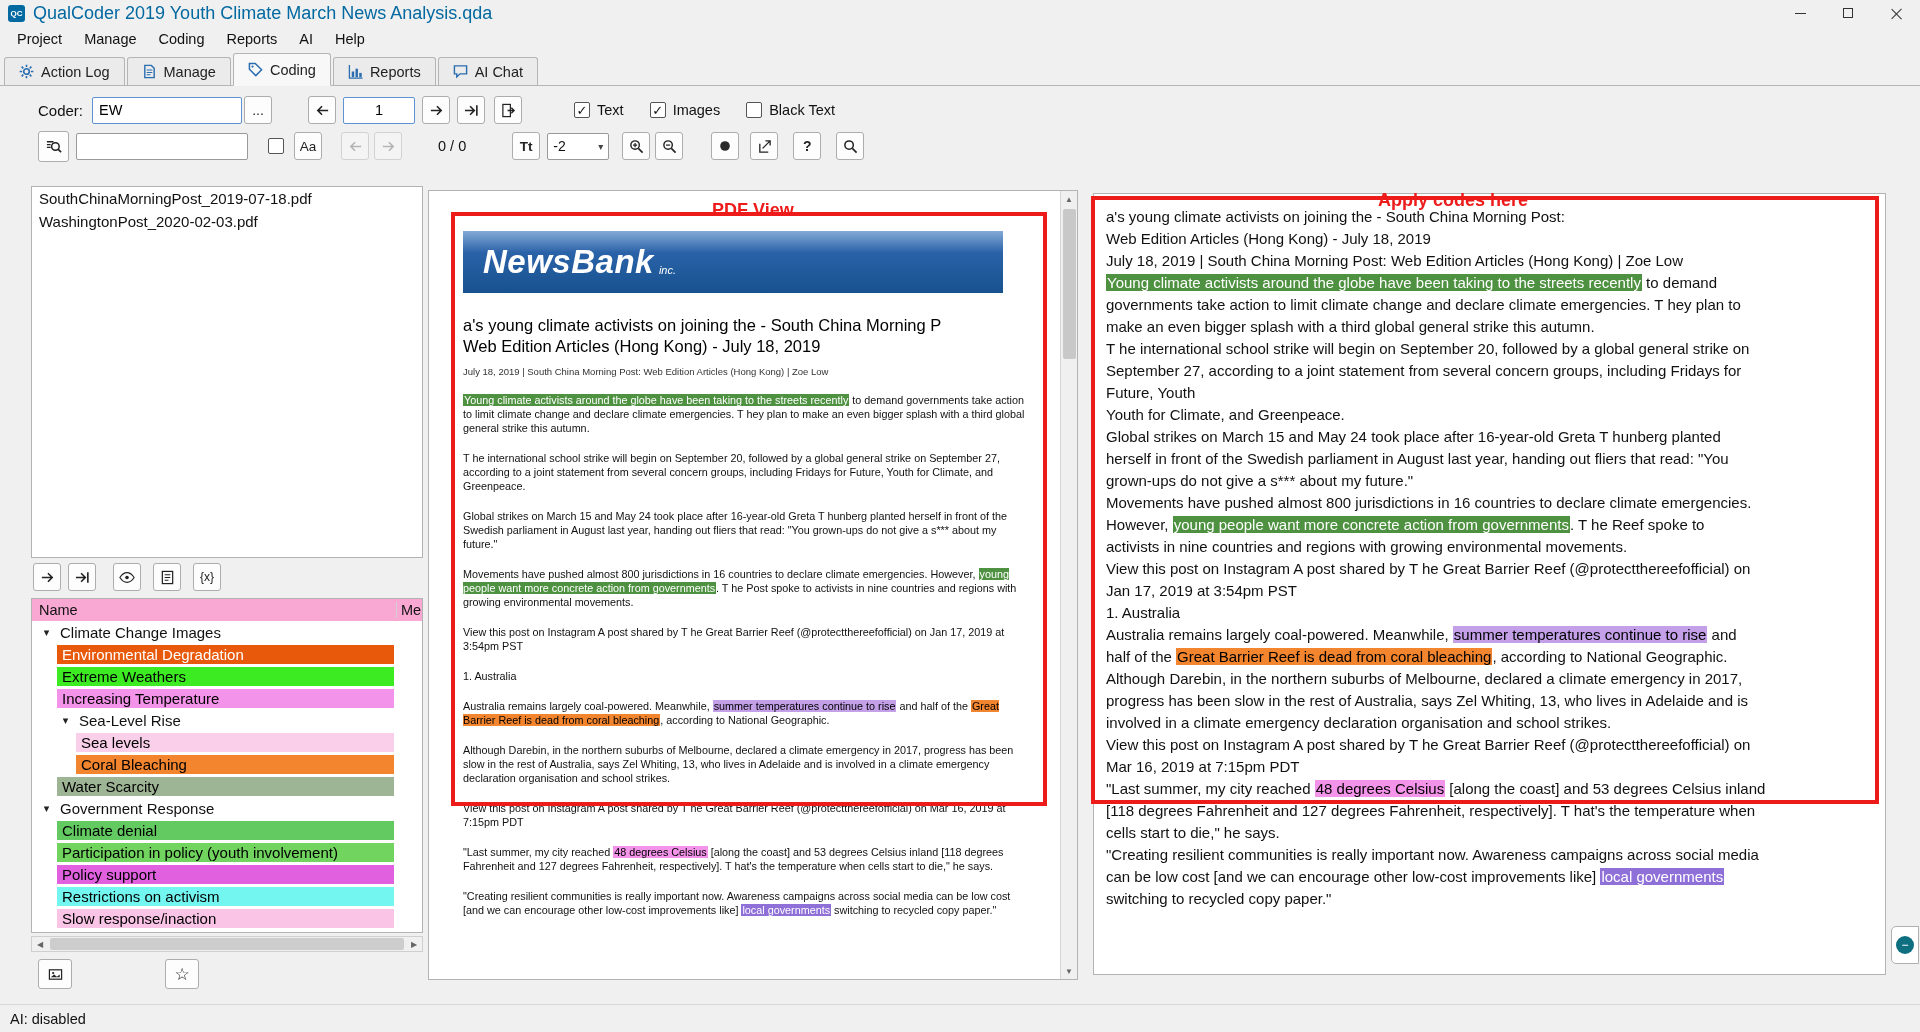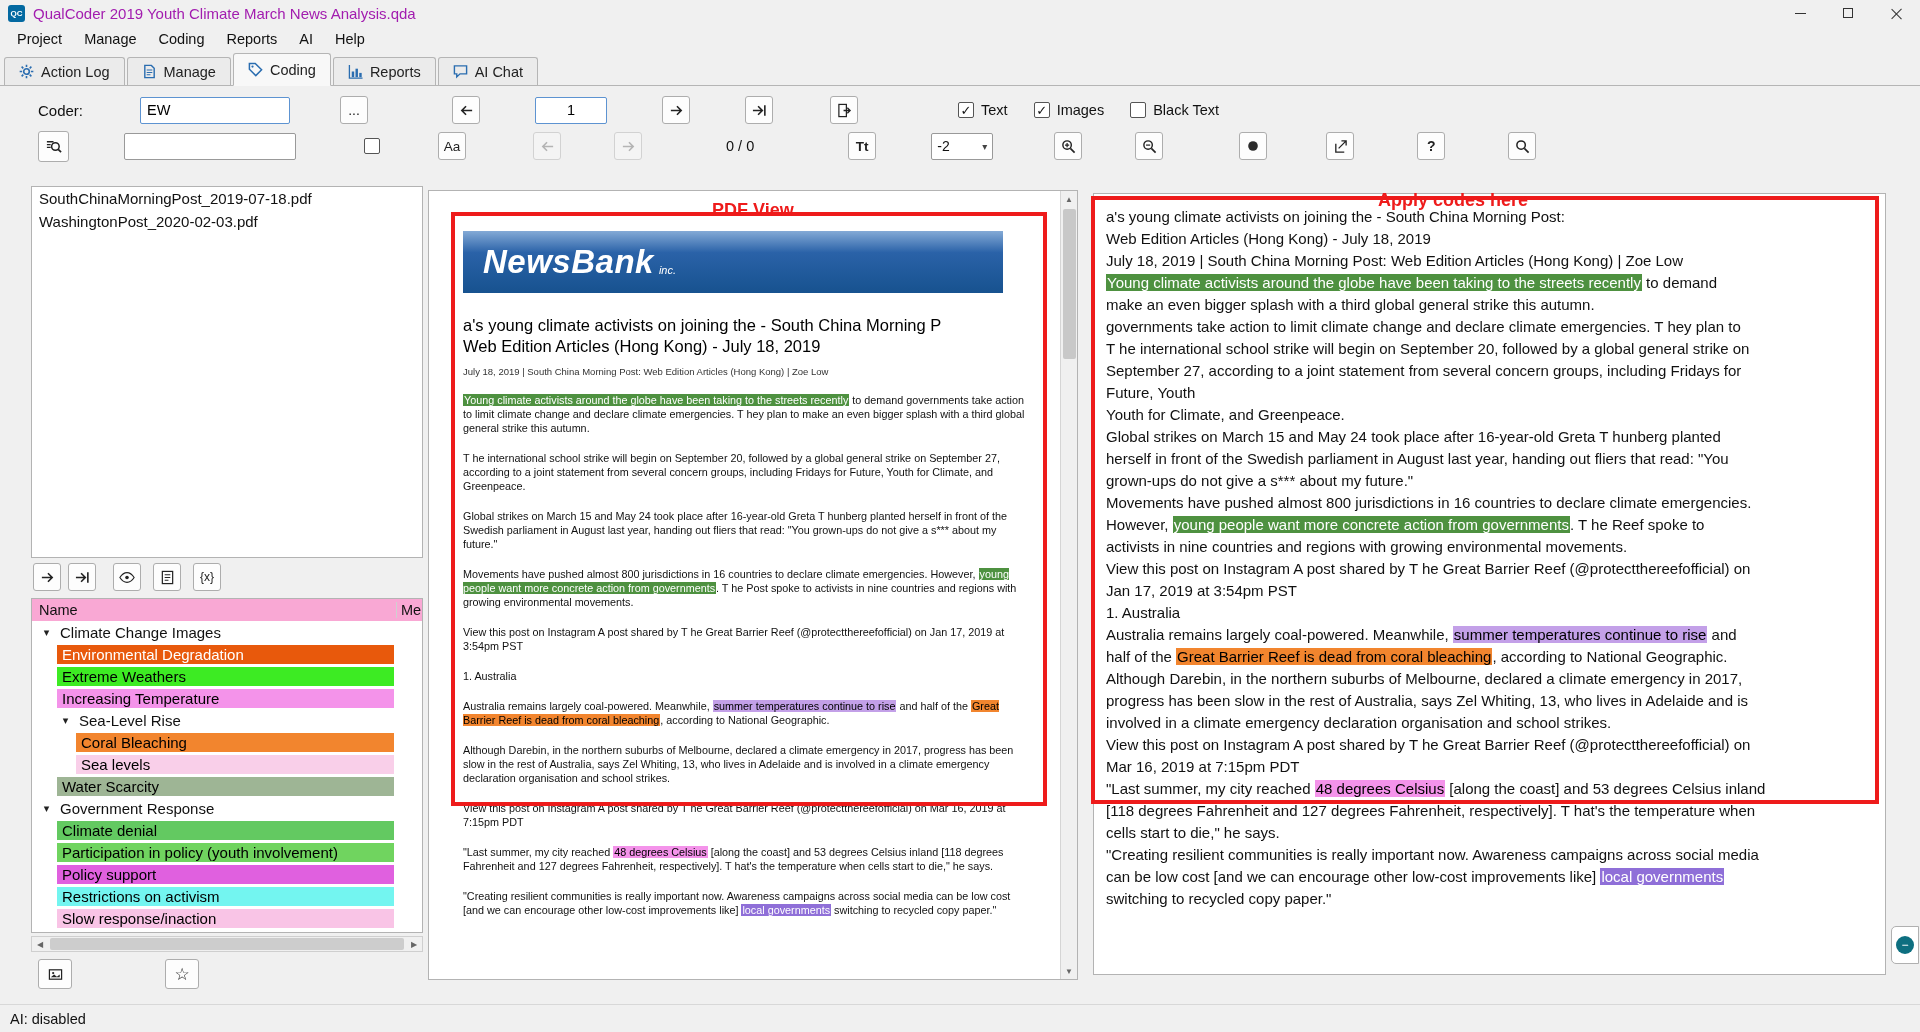--- a/index.html
+++ b/index.html
@@ -2,41 +2,41 @@
 <html><head>
 <meta charset="utf-8">
 <style>
   *{box-sizing:border-box;margin:0;padding:0;}
   html,body{width:1920px;height:1032px;}
   body{font-family:"Liberation Sans",sans-serif;background:#f0f0f0;position:relative;overflow:hidden;color:#111;}
 
   
   .titlebar{position:absolute;top:0;left:0;width:1920px;height:26px;display:flex;align-items:center;background:#f0f0f0;}
   .app-icon{width:17px;height:17px;margin-left:8px;background:#0369a1;border-radius:3px;color:#fff;font-size:8px;font-weight:bold;display:flex;align-items:center;justify-content:center;}
-  .title-text{margin-left:8px;font-size:15px;color:#a21caf;}
+  .title-text{margin-left:8px;font-size:18px;color:#0369a1;}
   .win-controls{margin-left:auto;display:flex;height:100%;}
   .win-btn{width:48px;height:100%;display:flex;align-items:center;justify-content:center;color:#333;}
   .glyph-min{width:11px;height:1px;background:#333;}
   .glyph-max{width:10px;height:10px;border:1px solid #333;}
   .glyph-close{position:relative;width:11px;height:11px;}
   .glyph-close:before,.glyph-close:after{content:"";position:absolute;left:5px;top:-1px;width:1.4px;height:14px;background:#333;}
   .glyph-close:before{transform:rotate(45deg);} .glyph-close:after{transform:rotate(-45deg);}
 
   
   .menubar{position:absolute;top:26px;left:0;width:1920px;height:26px;display:flex;align-items:center;padding-left:6px;}
   .menu-item{padding:3px 11px;font-size:14.5px;color:#111;}
 
   
   .tabbar{position:absolute;top:52px;left:0;width:1920px;height:34px;display:flex;align-items:flex-end;padding-left:4px;border-bottom:1px solid #b5b5b5;}
   .tab{display:flex;align-items:center;gap:7px;padding:0 14px;border:1px solid #b5b5b5;border-bottom:none;background:#ebebeb;font-size:14.5px;height:28px;margin-right:2px;border-radius:3px 3px 0 0;color:#222;}
   .tab.active{background:#f8f8f8;height:33px;margin-bottom:-1px;border-bottom:1px solid #f8f8f8;}
   .tab .ic{color:#2a6db0;display:inline-flex;}
 
   
-  .toolrow{position:absolute;left:0;width:1920px;height:32px;display:flex;align-items:center;gap:48px;}
+  .toolrow{position:absolute;left:0;width:1920px;height:32px;display:flex;align-items:center;}
   .toolrow1{top:94px;} .toolrow2{top:130px;}
   .tlabel{font-size:15px;margin-left:38px;}
   .input{background:#fff;border:1px solid #999;border-radius:2px;font-size:14.5px;padding:2px 6px;font-family:inherit;height:27px;}
   .input.focus{border:1px solid #5d93d1;}
   .btn{display:inline-flex;align-items:center;justify-content:center;background:#fdfdfd;border:1px solid #adadad;border-radius:3px;font-size:14px;color:#222;height:28px;min-width:28px;}
   .btn .ic{display:inline-flex;color:#222;}
   .btn.disabled{border-color:#d2d2d2;background:#f4f4f4;}
   .btn.disabled .ic{color:#b4b4b4;}
   .cb-row{display:flex;align-items:center;}
   .cb-wrap{display:flex;align-items:center;gap:7px;margin-left:26px;font-size:14.5px;}
@@ -372,25 +372,25 @@
       <span class="tree-indent" style="width: 25px;"></span>
       <span class="tree-label colored" style="background: rgb(244, 147, 234); color: rgb(0, 0, 0);">Increasing Temperature</span>
     </div>
     <div class="tree-row">
       <span class="tree-indent" style="width: 25px;"></span>
       <span class="expander">▾</span>
       <span class="tree-label">Sea-Level Rise</span>
     </div>
     <div class="tree-row">
       <span class="tree-indent" style="width: 44px;"></span>
+      <span class="tree-label colored" style="background: rgb(249, 207, 233); color: rgb(0, 0, 0);">Sea levels</span>
+    </div>
+    <div class="tree-row">
+      <span class="tree-indent" style="width: 44px;"></span>
       <span class="tree-label colored" style="background: rgb(242, 133, 46); color: rgb(0, 0, 0);">Coral Bleaching</span>
-    </div>
-    <div class="tree-row">
-      <span class="tree-indent" style="width: 44px;"></span>
-      <span class="tree-label colored" style="background: rgb(249, 207, 233); color: rgb(0, 0, 0);">Sea levels</span>
     </div>
     <div class="tree-row">
       <span class="tree-indent" style="width: 25px;"></span>
       <span class="tree-label colored" style="background: rgb(158, 181, 149); color: rgb(0, 0, 0);">Water Scarcity</span>
     </div>
     <div class="tree-row">
       <span class="tree-indent" style="width: 6px;"></span>
       <span class="expander">▾</span>
       <span class="tree-label">Government Response</span>
     </div>
@@ -466,22 +466,22 @@
     <span class="vs-spacer"></span>
     <span class="vs-arrow">▼</span>
   </div>
 </div>
 
 <div class="panel text-panel">
     <div class="tp-line"><span>a's young climate activists on joining the - South China Morning Post:</span></div>
     <div class="tp-line"><span>Web Edition Articles (Hong Kong) - July 18, 2019</span></div>
     <div class="tp-line"><span>July 18, 2019 | South China Morning Post: Web Edition Articles (Hong Kong) | Zoe Low</span></div>
     <div class="tp-line"><span class="hl" style="background: rgb(78, 145, 64); color: rgb(255, 255, 255);">Young climate activists around the globe have been taking to the streets recently</span><span> to demand</span></div>
+    <div class="tp-line"><span>governments take action to limit climate change and declare climate emergencies. T hey plan to</span></div>
     <div class="tp-line"><span>make an even bigger splash with a third global general strike this autumn.</span></div>
-    <div class="tp-line"><span>governments take action to limit climate change and declare climate emergencies. T hey plan to</span></div>
     <div class="tp-line"><span>T he international school strike will begin on September 20, followed by a global general strike on</span></div>
     <div class="tp-line"><span>September 27, according to a joint statement from several concern groups, including Fridays for</span></div>
     <div class="tp-line"><span>Future, Youth</span></div>
     <div class="tp-line"><span>Youth for Climate, and Greenpeace.</span></div>
     <div class="tp-line"><span>Global strikes on March 15 and May 24 took place after 16-year-old Greta T hunberg planted</span></div>
     <div class="tp-line"><span>herself in front of the Swedish parliament in August last year, handing out fliers that read: "You</span></div>
     <div class="tp-line"><span>grown-ups do not give a s*** about my future."</span></div>
     <div class="tp-line"><span>Movements have pushed almost 800 jurisdictions in 16 countries to declare climate emergencies.</span></div>
     <div class="tp-line"><span>However, </span><span class="hl" style="background: rgb(78, 145, 64); color: rgb(255, 255, 255);">young people want more concrete action from governments</span><span>. T he Reef spoke to</span></div>
     <div class="tp-line"><span>activists in nine countries and regions with growing environmental movements.</span></div>

